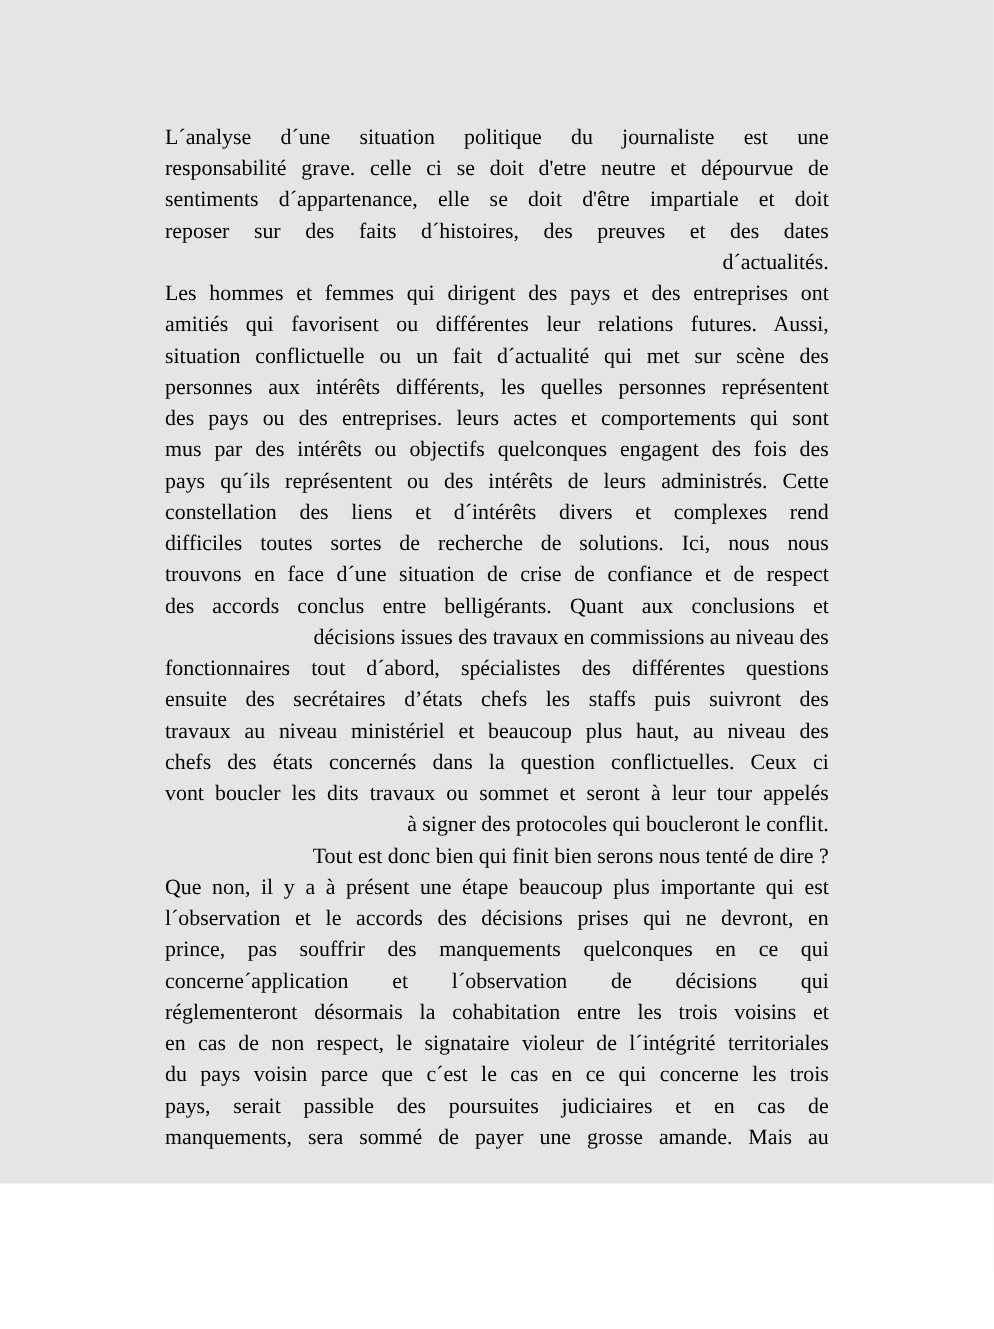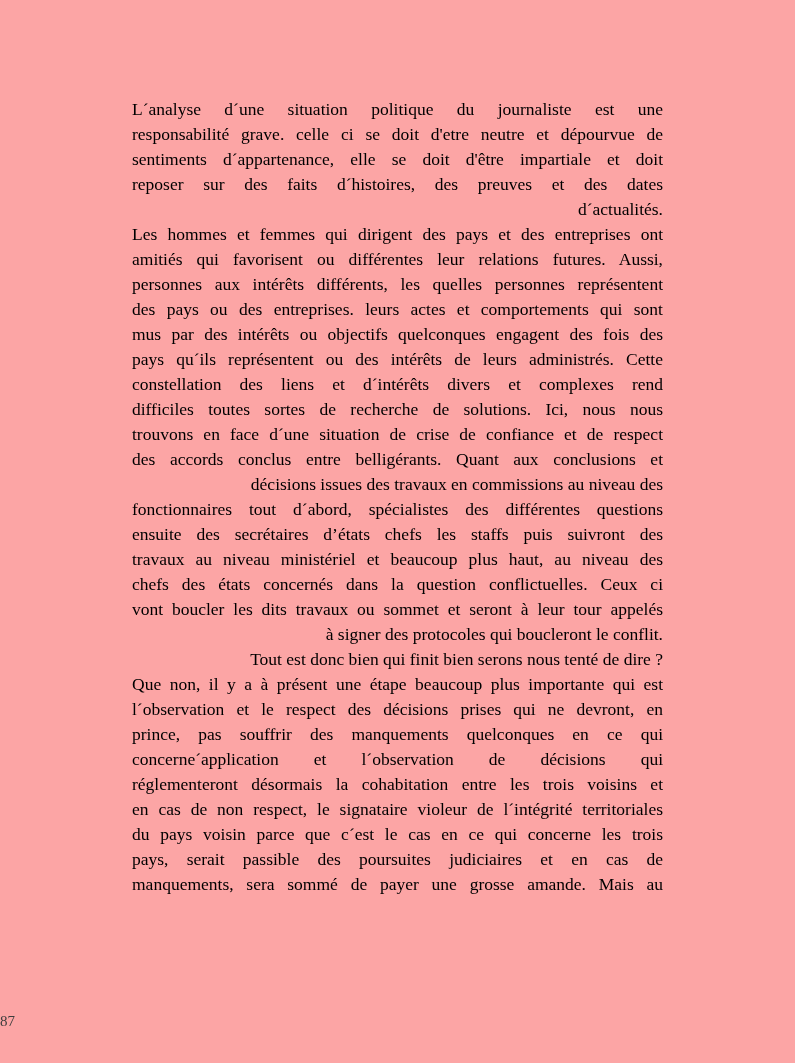--- a/index.html
+++ b/index.html
@@ -3,22 +3,22 @@
 <meta charset="utf-8">
 <style>
   html, body {
     margin: 0;
     padding: 0;
     background: #ffffff;
   }
   .page {
     position: relative;
     width: 795px;
-    height: 1063px;
-    background: #fca5a5;
+    height: 947px;
+    background: #e5e5e5;
     overflow: hidden;
     font-family: "Liberation Serif", "DejaVu Serif", serif;
     color: #000000;
   }
   .body-text {
     position: absolute;
     left: 132px;
     top: 97px;
     width: 531px;
   }
@@ -61,20 +61,21 @@
       <div class="line justified">reposer sur des faits d´histoires, des preuves et des dates</div>
 
       <div class="line">d´actualités.</div>
 
       <div class="line justified">Les hommes et femmes qui dirigent des pays et des entreprises ont</div>
 
 
       <div class="line justified">amitiés qui favorisent ou différentes leur relations futures. Aussi,</div>
 
 
+      <div class="line justified">situation conflictuelle ou un fait d´actualité qui met sur scène des</div>
 
       <div class="line justified">personnes aux intérêts différents, les quelles personnes représentent</div>
 
       <div class="line justified">des pays ou des entreprises. leurs actes et comportements qui sont</div>
 
       <div class="line justified">mus par des intérêts ou objectifs quelconques engagent des fois des</div>
 
       <div class="line justified">pays qu´ils représentent ou des intérêts de leurs administrés. Cette</div>
 
       <div class="line justified">constellation des liens et d´intérêts divers et complexes rend</div>
@@ -96,21 +97,21 @@
       <div class="line justified">chefs des états concernés dans la question conflictuelles. Ceux ci</div>
 
       <div class="line justified">vont boucler les dits travaux ou sommet et seront à leur tour appelés</div>
 
       <div class="line">à signer des protocoles qui boucleront le conflit.</div>
 
       <div class="line">Tout est donc bien qui finit bien serons nous tenté de dire ?</div>
 
       <div class="line justified">Que non, il y a à présent une étape beaucoup plus importante qui est</div>
 
-      <div class="line justified">l´observation et le respect des décisions prises qui ne devront, en</div>
+      <div class="line justified">l´observation et le accords des décisions prises qui ne devront, en</div>
 
       <div class="line justified">prince,  pas souffrir des manquements quelconques en ce qui</div>
 
       <div class="line justified">concerne´application et l´observation de décisions qui</div>
 
       <div class="line justified">réglementeront désormais la cohabitation entre les trois voisins et</div>
 
       <div class="line justified">en cas de non respect, le signataire violeur de l´intégrité territoriales</div>
 
       <div class="line justified">du pays voisin parce que c´est le cas en ce qui concerne les trois</div>

